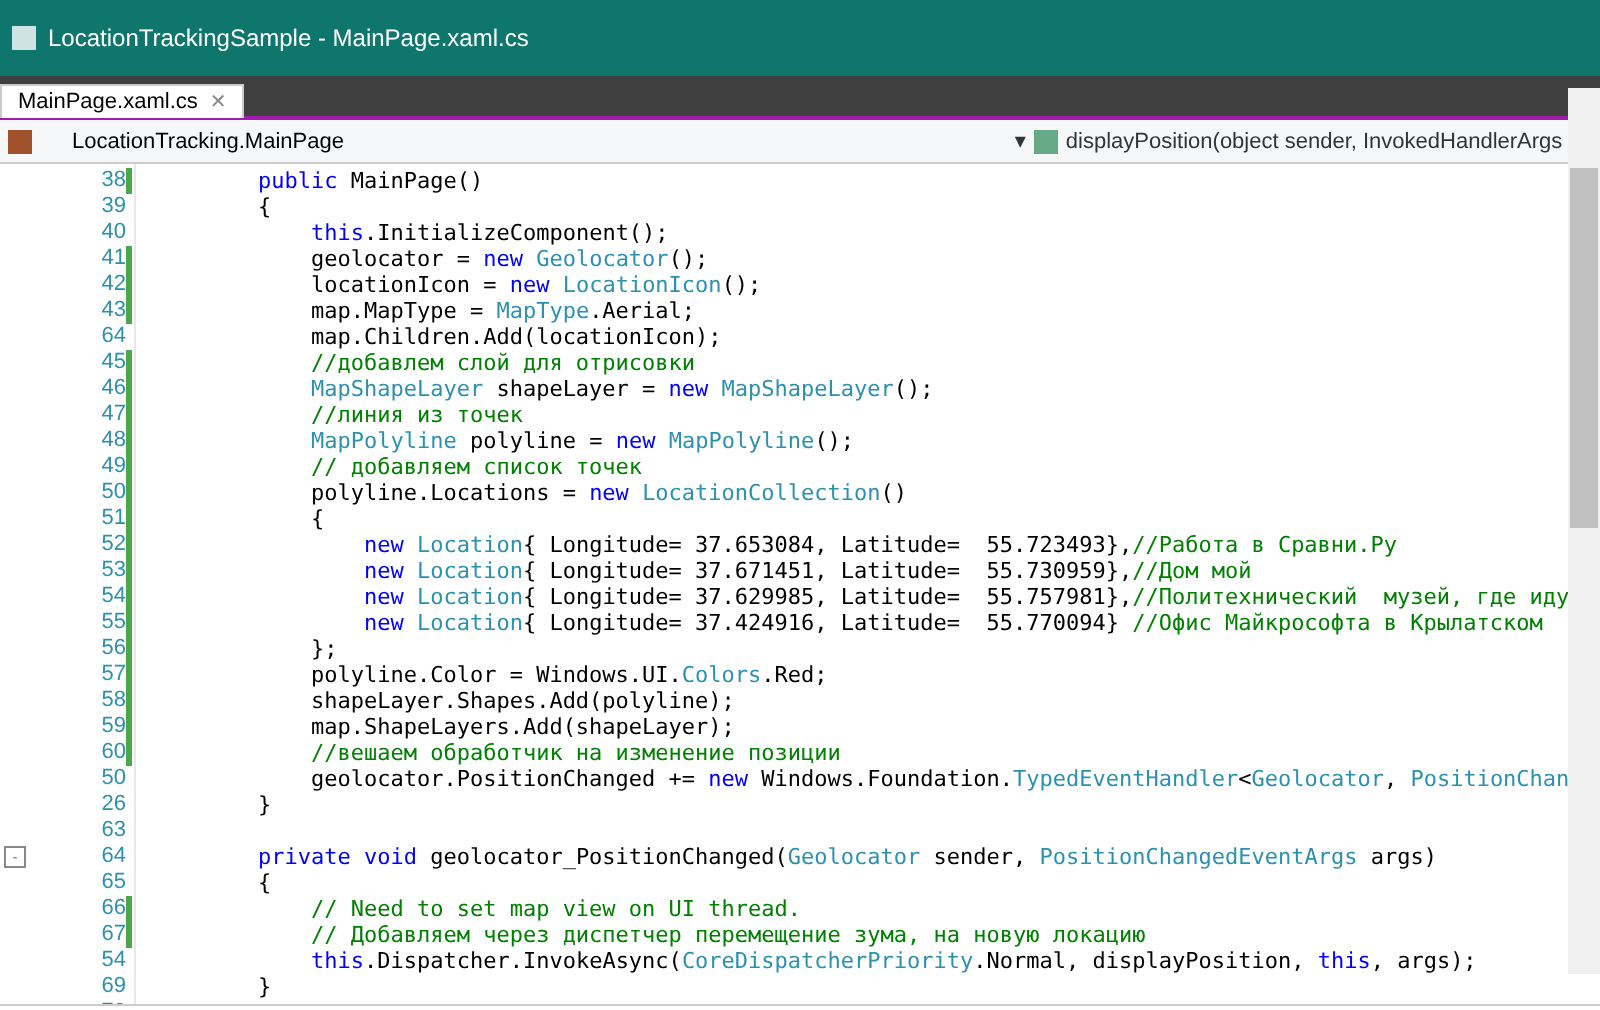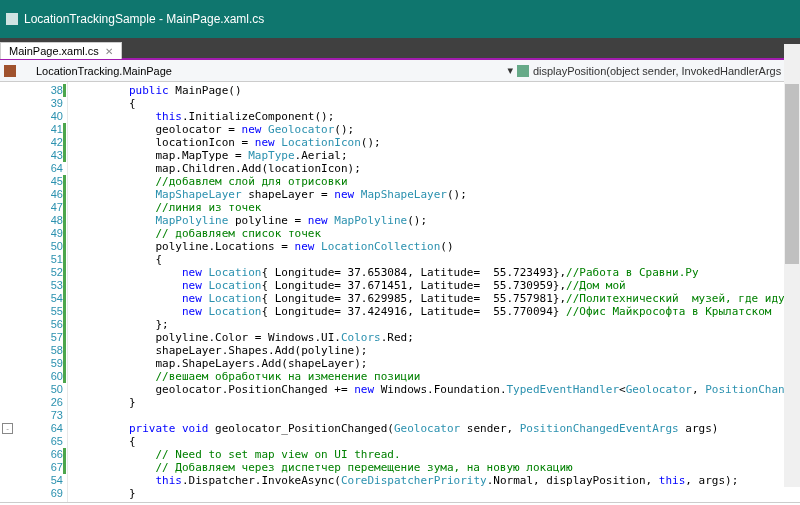--- a/index.html
+++ b/index.html
@@ -75,21 +75,21 @@
       <div class="ln">53<span class="gbar"></span></div>
       <div class="ln">54<span class="gbar"></span></div>
       <div class="ln">55<span class="gbar"></span></div>
       <div class="ln">56<span class="gbar"></span></div>
       <div class="ln">57<span class="gbar"></span></div>
       <div class="ln">58<span class="gbar"></span></div>
       <div class="ln">59<span class="gbar"></span></div>
       <div class="ln">60<span class="gbar"></span></div>
       <div class="ln">50</div>
       <div class="ln">26</div>
-      <div class="ln">73</div>
+      <div class="ln">63</div>
       <div class="ln">64<span class="mark">-</span></div>
       <div class="ln">65</div>
       <div class="ln">66<span class="gbar"></span></div>
       <div class="ln">67<span class="gbar"></span></div>
       <div class="ln">54</div>
       <div class="ln">69</div>
       <div class="ln">70</div>
     </div>
   <div class="code" id="code"><div class="row">        <span class="kw">public</span><span> MainPage()</span></div><div class="row">        <span>{</span></div><div class="row">            <span class="kw">this</span><span>.InitializeComponent();</span></div><div class="row">            <span>geolocator = </span><span class="kw">new</span><span> </span><span class="type">Geolocator</span><span>();</span></div><div class="row">            <span>locationIcon = </span><span class="kw">new</span><span> </span><span class="type">LocationIcon</span><span>();</span></div><div class="row">            <span>map.MapType = </span><span class="type">MapType</span><span>.Aerial;</span></div><div class="row">            <span>map.Children.Add(locationIcon);</span></div><div class="row">            <span class="cmt">//добавлем слой для отрисовки</span></div><div class="row">            <span class="type">MapShapeLayer</span><span> shapeLayer = </span><span class="kw">new</span><span> </span><span class="type">MapShapeLayer</span><span>();</span></div><div class="row">            <span class="cmt">//линия из точек</span></div><div class="row">            <span class="type">MapPolyline</span><span> polyline = </span><span class="kw">new</span><span> </span><span class="type">MapPolyline</span><span>();</span></div><div class="row">            <span class="cmt">// добавляем список точек</span></div><div class="row">            <span>polyline.Locations = </span><span class="kw">new</span><span> </span><span class="type">LocationCollection</span><span>()</span></div><div class="row">            <span>{</span></div><div class="row">                <span class="kw">new</span><span> </span><span class="type">Location</span><span>{ Longitude= 37.653084, Latitude=  55.723493},</span><span class="cmt">//Работа в Сравни.Ру</span></div><div class="row">                <span class="kw">new</span><span> </span><span class="type">Location</span><span>{ Longitude= 37.671451, Latitude=  55.730959},</span><span class="cmt">//Дом мой</span></div><div class="row">                <span class="kw">new</span><span> </span><span class="type">Location</span><span>{ Longitude= 37.629985, Latitude=  55.757981},</span><span class="cmt">//Политехнический  музей, где идут лекции Открытого университета Сколково</span></div><div class="row">                <span class="kw">new</span><span> </span><span class="type">Location</span><span>{ Longitude= 37.424916, Latitude=  55.770094} </span><span class="cmt">//Офис Майкрософта в Крылатском</span></div><div class="row">            <span>};</span></div><div class="row">            <span>polyline.Color = Windows.UI.</span><span class="type">Colors</span><span>.Red;</span></div><div class="row">            <span>shapeLayer.Shapes.Add(polyline);</span></div><div class="row">            <span>map.ShapeLayers.Add(shapeLayer);</span></div><div class="row">            <span class="cmt">//вешаем обработчик на изменение позиции</span></div><div class="row">            <span>geolocator.PositionChanged += </span><span class="kw">new</span><span> Windows.Foundation.</span><span class="type">TypedEventHandler</span><span>&lt;</span><span class="type">Geolocator</span><span>, </span><span class="type">PositionChangedEventArgs</span></div><div class="row">        <span>}</span></div><div class="row"><span></span></div><div class="row">        <span class="kw">private</span><span> </span><span class="kw">void</span><span> geolocator_PositionChanged(</span><span class="type">Geolocator</span><span> sender, </span><span class="type">PositionChangedEventArgs</span><span> args)</span></div><div class="row">        <span>{</span></div><div class="row">            <span class="cmt">// Need to set map view on UI thread.</span></div><div class="row">            <span class="cmt">// Добавляем через диспетчер перемещение зума, на новую локацию</span></div><div class="row">            <span class="kw">this</span><span>.Dispatcher.InvokeAsync(</span><span class="type">CoreDispatcherPriority</span><span>.Normal, displayPosition, </span><span class="kw">this</span><span>, args);</span></div><div class="row">        <span>}</span></div><div class="row"><span></span></div></div>
 </div>

